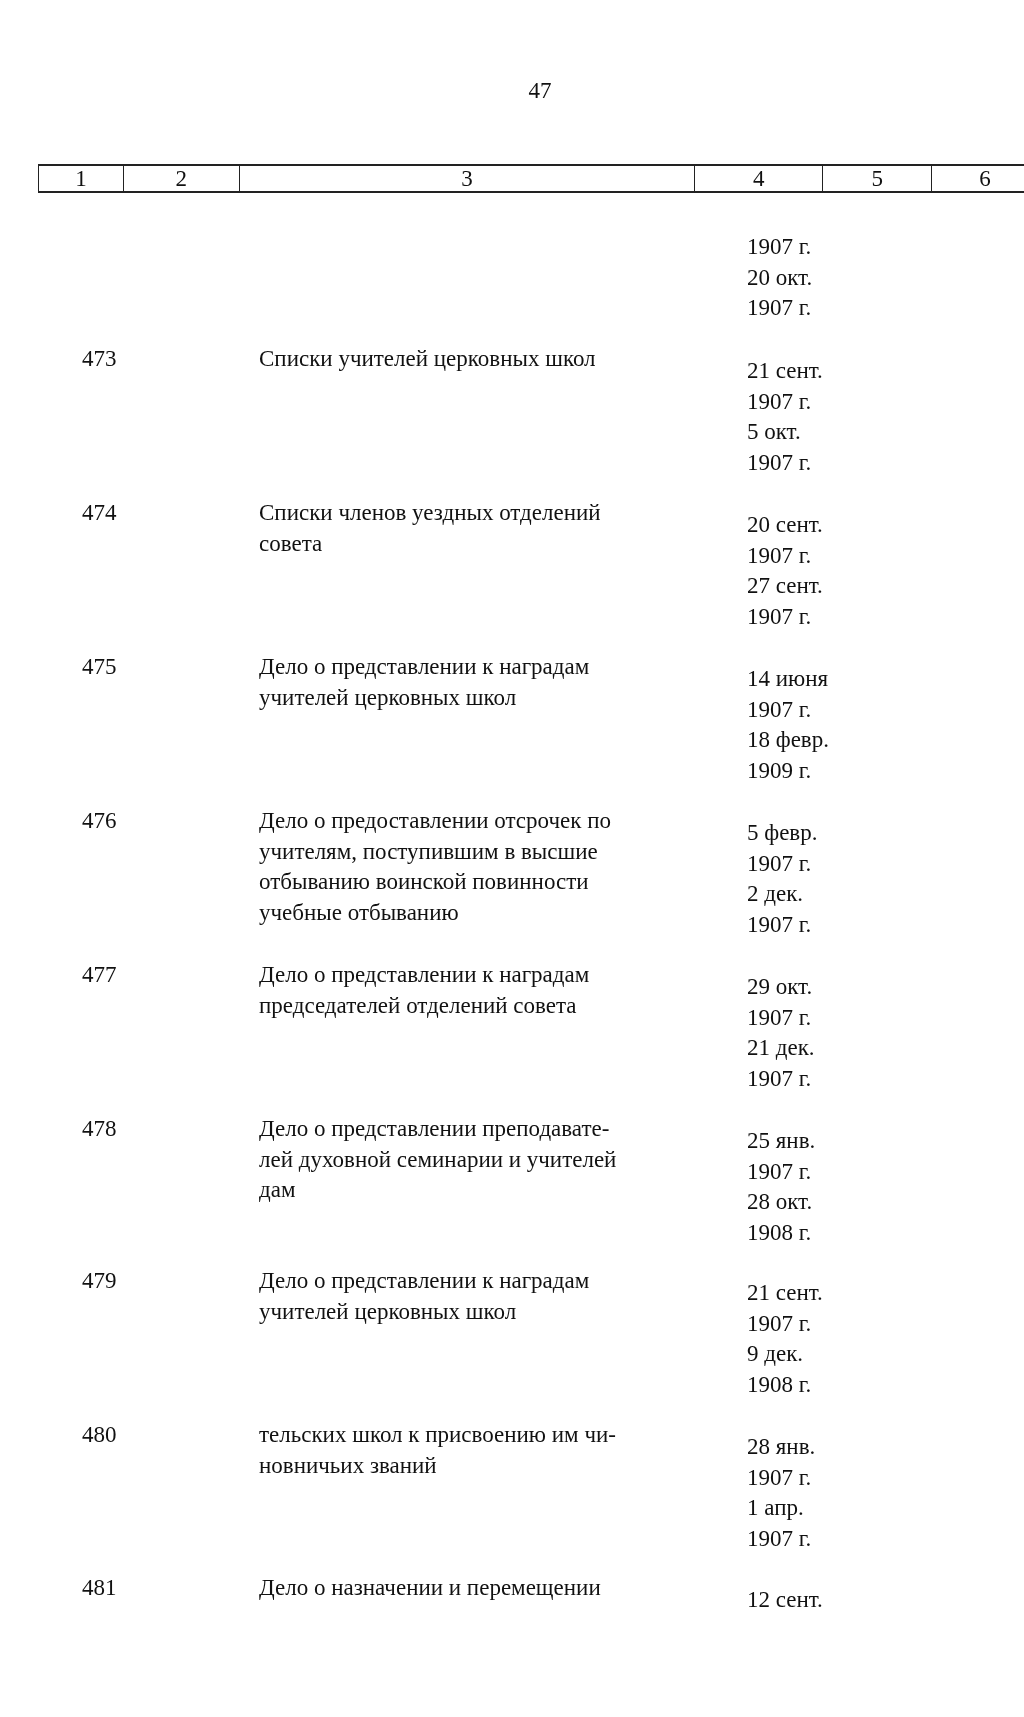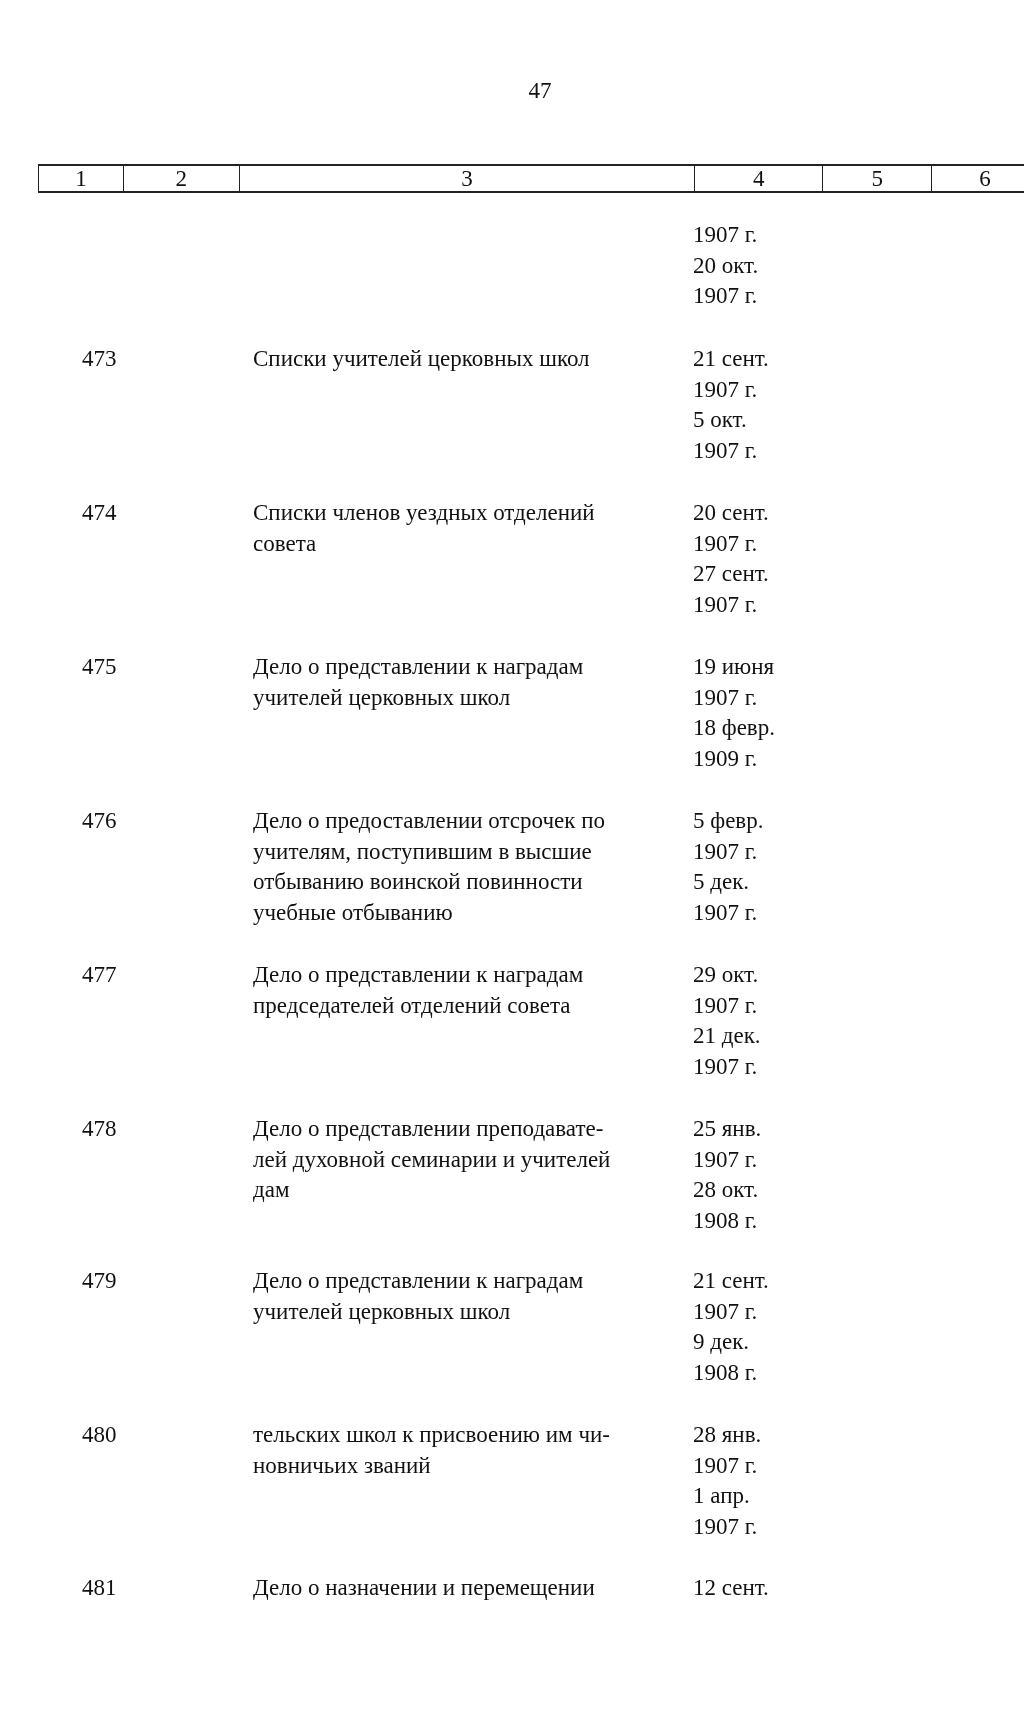--- a/index.html
+++ b/index.html
@@ -16,22 +16,22 @@
     position:absolute; top:164px; left:38px; width:1000px; height:29px;
     border-top:2px solid #222; border-bottom:2px solid #222; border-left:1.5px solid #222;
     display:flex; box-sizing:border-box;
   }
   .header-cell {
     box-sizing:border-box; border-right:1.5px solid #222;
     text-align:center; font-size:23px; line-height:25px;
   }
   .row { position:absolute; left:0; width:1024px; font-size:23px; line-height:30.7px; }
   .col-num { position:absolute; left:82px; }
-  .col-title { position:absolute; left:253px; width:440px; }
-  .col-dates { position:absolute; left:693px; width:120px; }
+  .col-title { position:absolute; left:259px; width:440px; }
+  .col-dates { position:absolute; left:747px; width:120px;margin-top:12px; }
   .line { display:block; white-space:nowrap; }
 </style>
 </head>
 <body>
 
 <div class="page-number">47</div>
 
 <div class="header-table">
   <div class="header-cell" style="width:85px">1</div>
   <div class="header-cell" style="width:116px">2</div>
@@ -75,38 +75,38 @@
         <span class="line">1907 г.</span>
       </div>
     </div>
     <div class="row" style="top: 652px;">
       <div class="col-num">475</div>
       <div class="col-title">
         <span class="line">Дело о представлении к наградам</span>
         <span class="line">учителей церковных школ</span>
       </div>
       <div class="col-dates">
-        <span class="line">19 июня</span>
+        <span class="line">14 июня</span>
         <span class="line">1907 г.</span>
         <span class="line">18 февр.</span>
         <span class="line">1909 г.</span>
       </div>
     </div>
     <div class="row" style="top: 806px;">
       <div class="col-num">476</div>
       <div class="col-title">
         <span class="line">Дело о предоставлении отсрочек по</span>
         <span class="line">учителям, поступившим в высшие</span>
         <span class="line">отбыванию воинской повинности</span>
         <span class="line">учебные отбыванию</span>
       </div>
       <div class="col-dates">
         <span class="line">5 февр.</span>
         <span class="line">1907 г.</span>
-        <span class="line">5 дек.</span>
+        <span class="line">2 дек.</span>
         <span class="line">1907 г.</span>
       </div>
     </div>
     <div class="row" style="top: 960px;">
       <div class="col-num">477</div>
       <div class="col-title">
         <span class="line">Дело о представлении к наградам</span>
         <span class="line">председателей отделений совета</span>
       </div>
       <div class="col-dates">

